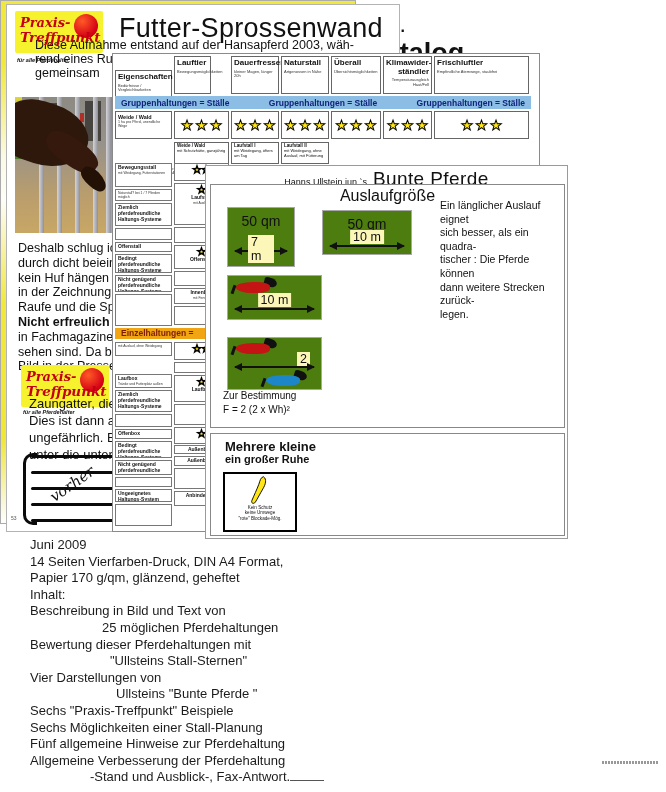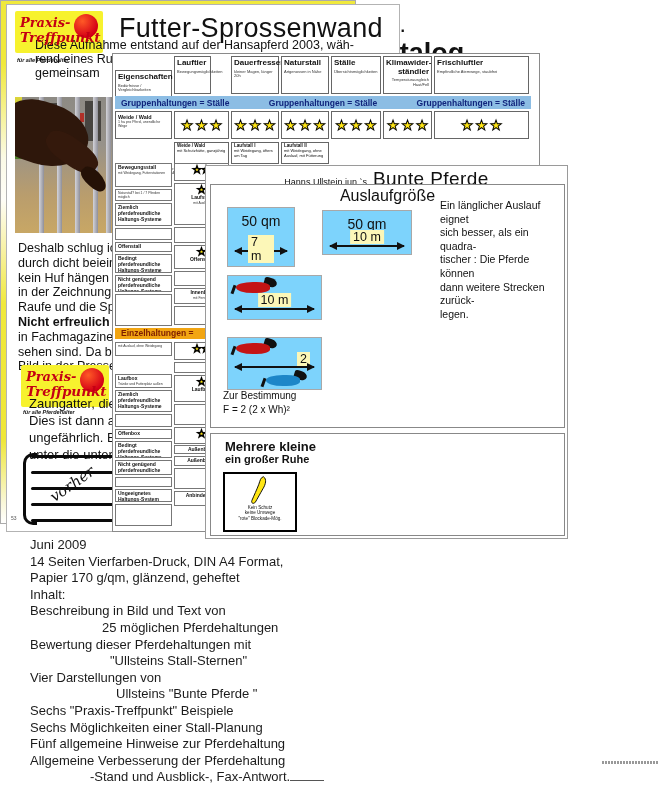--- a/index.html
+++ b/index.html
@@ -83,21 +83,21 @@
 
   
   #pageC{left:205px;top:165px;width:363px;height:374px;z-index:4;border-color:#9a9a9a;}
   #cTitle{position:absolute;left:0;top:2px;width:100%;text-align:center;}
   #cTitle .a{font-size:9px;margin-right:6px;}
   #cTitle .b{font-size:19px;letter-spacing:.4px;}
   .sec{position:absolute;left:4px;border:1px solid #888;box-sizing:border-box;background:#fff;}
   #sec1{top:18px;width:355px;height:244px;}
   #sec2{top:267px;width:355px;height:103px;}
   #cHead{position:absolute;left:0;top:2px;width:100%;text-align:center;font-size:16px;}
-  .ybox{position:absolute;background:#7dd3fc;border:1px solid #a8a8a8;box-sizing:border-box;}
+  .ybox{position:absolute;background:#4d7c0f;border:1px solid #a8a8a8;box-sizing:border-box;}
   .ybox .area{text-align:center;font-size:14px;margin-top:5px;}
   .measure{position:absolute;left:7px;right:7px;height:2px;background:#111;}
   .measure:before,.measure:after{content:"";position:absolute;top:-3.5px;width:0;height:0;
       border-top:4.5px solid transparent;border-bottom:4.5px solid transparent;}
   .measure:before{left:-1px;border-right:8px solid #111;}
   .measure:after{right:-1px;border-left:8px solid #111;}
   .mlab{position:absolute;left:50%;top:-15px;transform:translateX(-50%);background:#fcf7b8;
         padding:0 3px;font-size:12.5px;}
   .mlab.right{left:auto;right:4px;transform:none;top:-14px;}
   #cNote{position:absolute;left:229px;top:14px;width:124px;font-size:10.5px;line-height:13.6px;}
@@ -239,21 +239,21 @@
       </div>
     <div class="bh" style="left:118px;width:48px;">
       <div>Dauerfresser</div>
         <div class="sub">kleiner Magen, länger 20h</div>
       </div>
     <div class="bh" style="left:168px;width:48px;">
       <div>Naturstall</div>
         <div class="sub">Artgenossen in Nähe</div>
       </div>
     <div class="bh" style="left:218px;width:50px;">
-      <div>Ställe</div>
+      <div>Überall</div>
         <div class="sub">Übersichtsmöglichkeiten</div>
       </div>
     <div class="bh right" style="left:270px;width:49px;">
       <div>Klimawider-ständler</div>
         <div class="sub">Temperaturausgleich Haut/Fell</div>
       </div>
     <div class="bh" style="left:321px;width:95px;">
       <div>Frischluftler</div>
         <div class="sub">Empfindliche Atemwege, staubfrei</div>
       </div>

